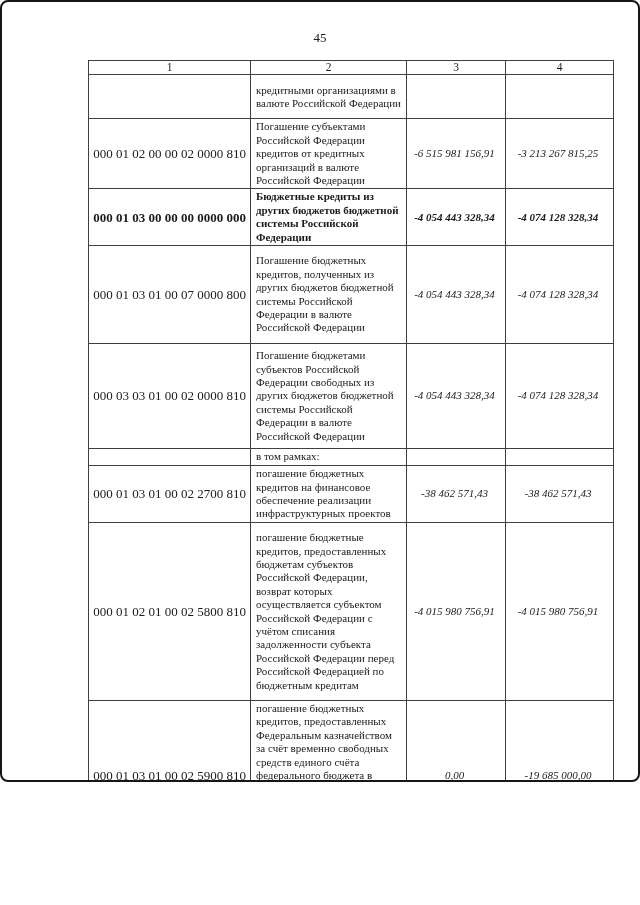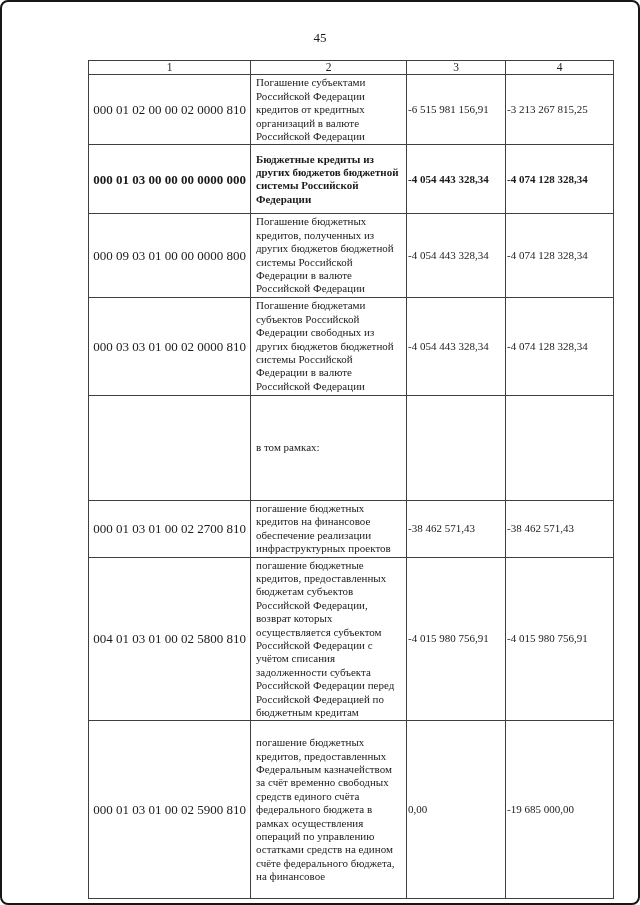--- a/index.html
+++ b/index.html
@@ -3,21 +3,21 @@
 <meta charset="utf-8">
 <style>
   html, body {
     margin: 0;
     padding: 0;
     background: #ffffff;
   }
   .page {
     position: relative;
     width: 640px;
-    height: 905px;
+    height: 782px;
     box-sizing: border-box;
     background: #ffffff;
     border: 2px solid #161616;
     border-radius: 8px;
     overflow: hidden;
     font-family: "Liberation Serif", serif;
     color: #1b1b1b;
   }
   .page-number {
     position: absolute;
@@ -59,23 +59,24 @@
     white-space: nowrap;
     font-size: 13px;
     margin-left: 48px;
   }
   .budget-table td:nth-child(2) {
     text-align: left;
     padding: 1px 3px 1px 5px;
   }
   .budget-table td:nth-child(3),
   .budget-table td:nth-child(4) {
-    text-align: left;
+    text-align: center;
     white-space: nowrap;
     padding: 0 4px 0 1px;
+    font-style: italic;
   }
   .budget-table tr.bold-row td { font-weight: bold; }
   
   .budget-table tbody tr:nth-child(1) { height: 44px; }
   .budget-table tbody tr:nth-child(2) { height: 69px; }
   .budget-table tbody tr:nth-child(3) { height: 55px; }
   .budget-table tbody tr:nth-child(4) { height: 98px; }
   .budget-table tbody tr:nth-child(5) { height: 105px; }
   .budget-table tbody tr:nth-child(6) { height: 17px; }
   .budget-table tbody tr:nth-child(7) { height: 57px; }
@@ -98,33 +99,39 @@
     <thead>
       <tr>
         <th>1</th>
         <th>2</th>
         <th>3</th>
         <th>4</th>
       </tr>
     </thead>
     <tbody id="table-body">
         <tr>
+          <td></td>
+          <td>кредитными организациями в валюте Российской Федерации</td>
+          <td></td>
+          <td></td>
+        </tr>
+        <tr>
           <td>000 01 02 00 00 02 0000 810</td>
           <td>Погашение субъектами Российской Федерации кредитов от кредитных организаций в валюте Российской Федерации</td>
           <td>-6 515 981 156,91</td>
           <td>-3 213 267 815,25</td>
         </tr>
         <tr class="bold-row">
           <td>000 01 03 00 00 00 0000 000</td>
           <td>Бюджетные кредиты из других бюджетов бюджетной системы Российской Федерации</td>
           <td>-4 054 443 328,34</td>
           <td>-4 074 128 328,34</td>
         </tr>
         <tr>
-          <td>000 09 03 01 00 00 0000 800</td>
+          <td>000 01 03 01 00 07 0000 800</td>
           <td>Погашение бюджетных кредитов, полученных из других бюджетов бюджетной системы Российской Федерации в валюте Российской Федерации</td>
           <td>-4 054 443 328,34</td>
           <td>-4 074 128 328,34</td>
         </tr>
         <tr>
           <td>000 03 03 01 00 02 0000 810</td>
           <td>Погашение бюджетами субъектов Российской Федерации свободных из других бюджетов бюджетной системы Российской Федерации в валюте Российской Федерации</td>
           <td>-4 054 443 328,34</td>
           <td>-4 074 128 328,34</td>
         </tr>
@@ -134,21 +141,21 @@
           <td></td>
           <td></td>
         </tr>
         <tr>
           <td>000 01 03 01 00 02 2700 810</td>
           <td>погашение бюджетных кредитов на финансовое обеспечение реализации инфраструктурных проектов</td>
           <td>-38 462 571,43</td>
           <td>-38 462 571,43</td>
         </tr>
         <tr>
-          <td>004 01 03 01 00 02 5800 810</td>
+          <td>000 01 02 01 00 02 5800 810</td>
           <td>погашение бюджетные кредитов, предоставленных бюджетам субъектов Российской Федерации, возврат которых осуществляется субъектом Российской Федерации с учётом списания задолженности субъекта Российской Федерации перед Российской Федерацией по бюджетным кредитам</td>
           <td>-4 015 980 756,91</td>
           <td>-4 015 980 756,91</td>
         </tr>
         <tr>
           <td>000 01 03 01 00 02 5900 810</td>
           <td>погашение бюджетных кредитов, предоставленных Федеральным казначейством за счёт временно свободных средств единого счёта федерального бюджета в рамках осуществления операций по управлению остатками средств на едином счёте федерального бюджета, на финансовое</td>
           <td>0,00</td>
           <td>-19 685 000,00</td>
         </tr>

